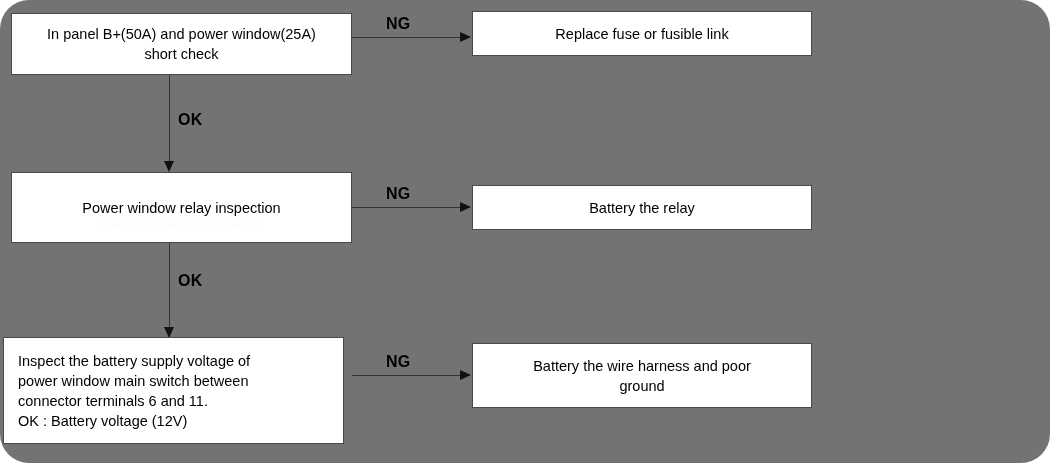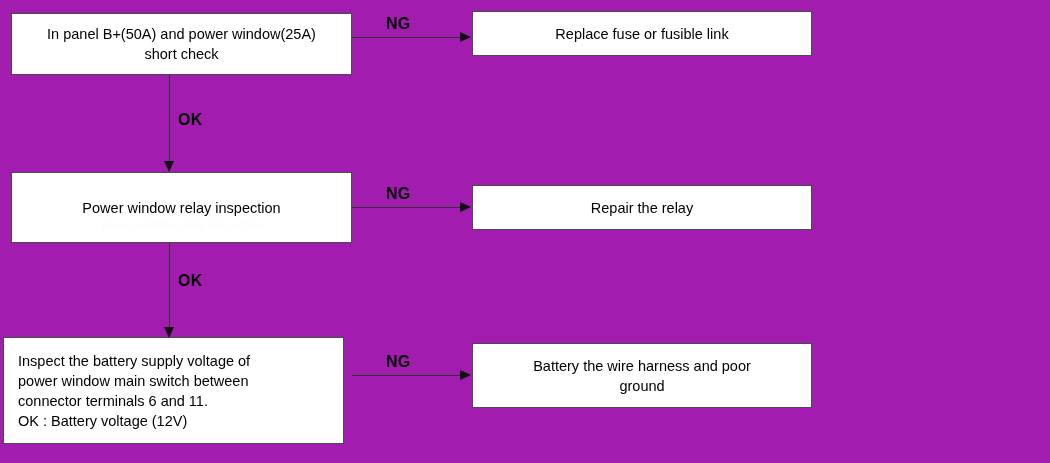--- a/index.html
+++ b/index.html
@@ -8,22 +8,23 @@
     background: #ffffff;
   }
   body {
     font-family: "Liberation Sans", sans-serif;
     -webkit-font-smoothing: antialiased;
   }
   #canvas {
     position: relative;
     width: 1050px;
     height: 463px;
-    background: #a21caf;
+    background: #737373;
     overflow: hidden;
+    border-radius: 29px;
   }
 
   
   .node {
     position: absolute;
     box-sizing: border-box;
     border: 1.5px solid #4a4a4a;
     background: #ffffff;
     color: #000000;
     font-size: 14.5px;
@@ -142,21 +143,21 @@
   <div class="node center" id="node-relay-insp">
     <span class="node-text">Power window relay inspection</span>
   </div>
   <div class="ghost-text">power window relay inspection</div>
 
   <div class="hline" id="edge-ng2-line"></div>
   <div class="arrow-right" id="edge-ng2-arrow"></div>
   <div class="edge-label" id="label-ng2">NG</div>
 
   <div class="node center" id="node-replace-relay">
-    <span class="node-text">Repair the relay</span>
+    <span class="node-text">Battery the relay</span>
   </div>
 
   <div class="vline" id="edge-ok2-line"></div>
   <div class="arrow-down" id="edge-ok2-arrow"></div>
   <div class="edge-label" id="label-ok2">OK</div>
 
   <div class="node left" id="node-voltage-insp">
     <span class="node-text">Inspect the battery supply voltage of
 power window main switch between
 connector terminals 6 and 11.

